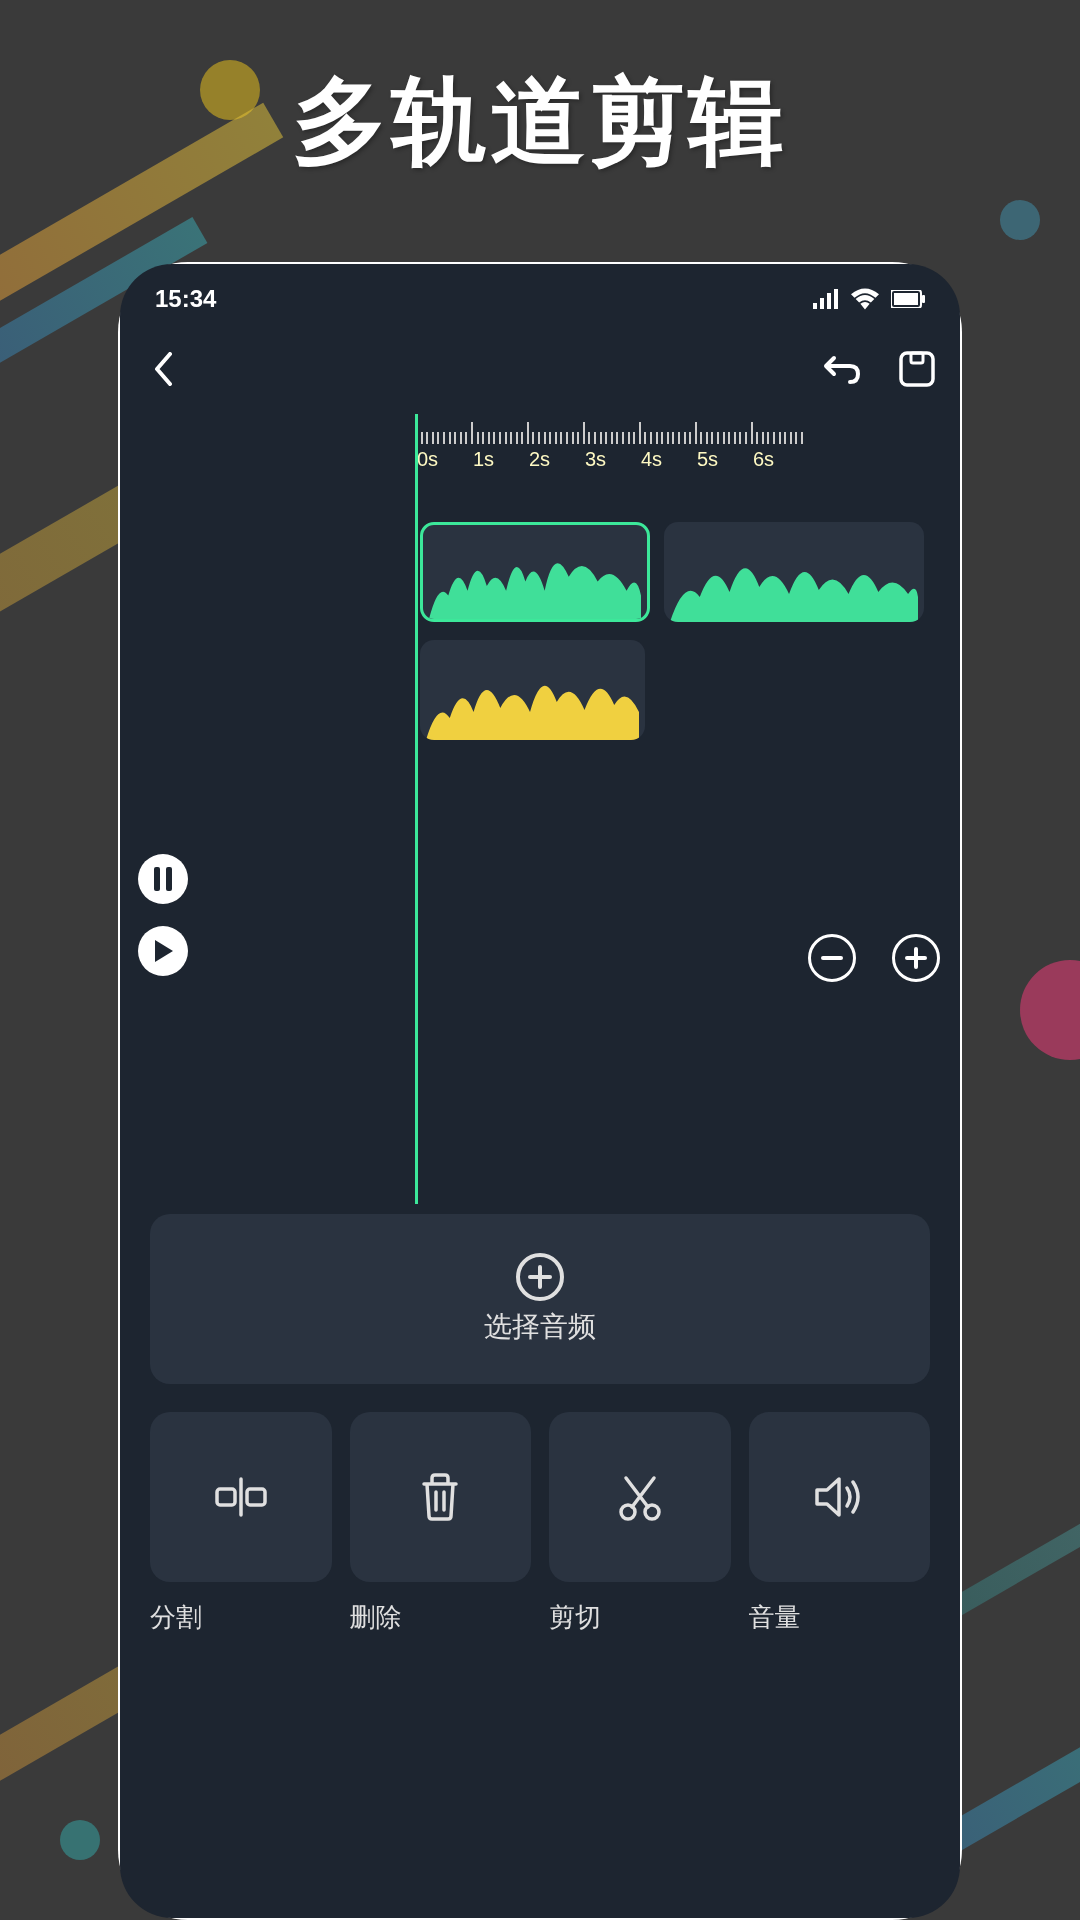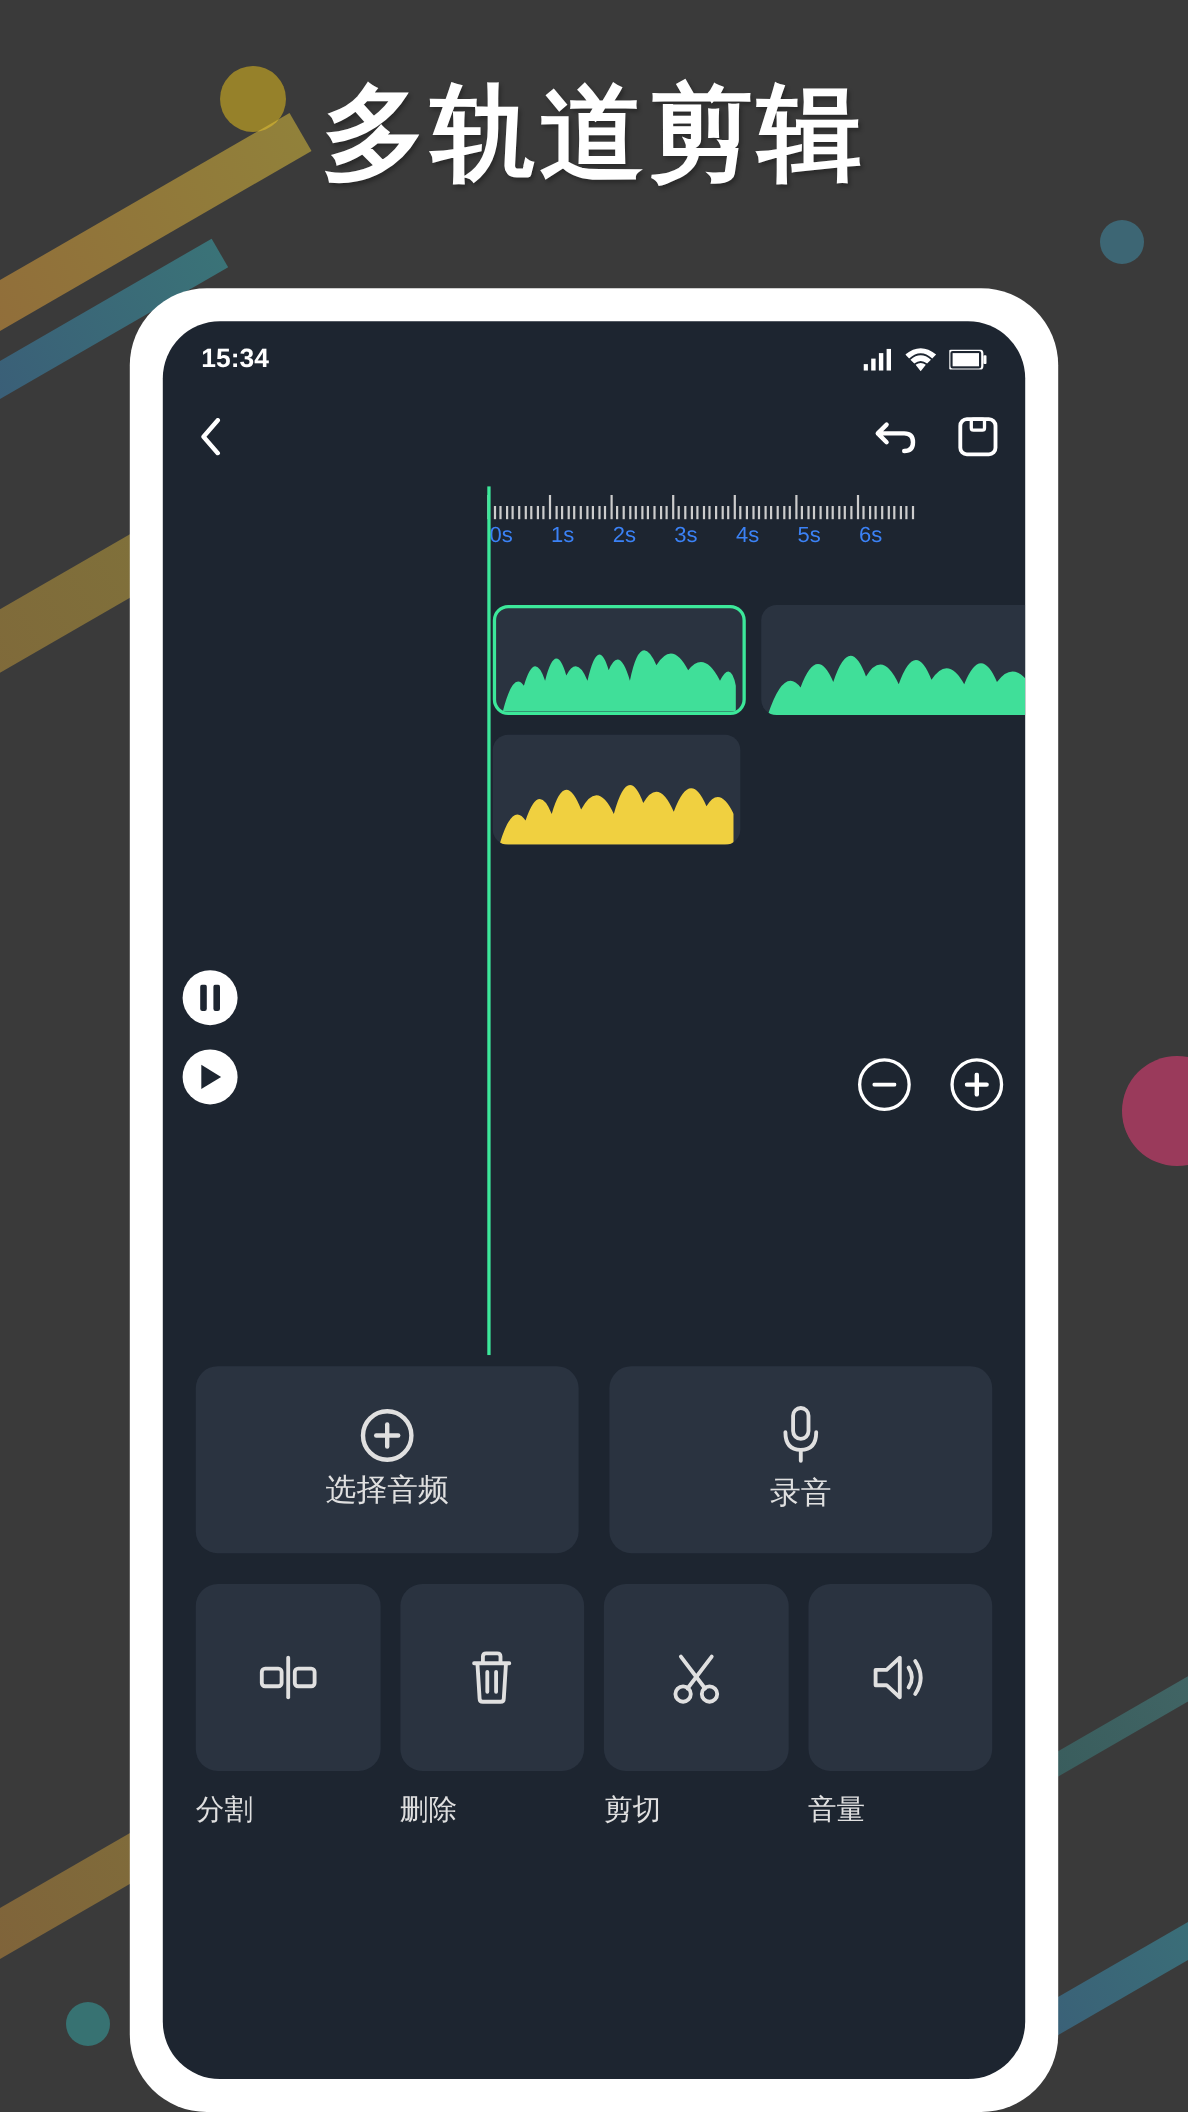--- a/index.html
+++ b/index.html
@@ -41,21 +41,21 @@
 
 .phone-frame {
   position: absolute;
   top: 262px;
   left: 118px;
   width: 844px;
   height: 1658px;
   background: #fff;
   border-radius: 70px;
   z-index: 10;
-  padding: 30px;
+  padding: 2px;
 }
 
 .phone-screen {
   width: 100%;
   height: 100%;
   background: #1d2530;
   border-radius: 52px;
   overflow: hidden;
   position: relative;
 }
@@ -93,21 +93,21 @@
   position: absolute;
   top: 0;
   left: 295px;
   right: 0;
   height: 80px;
 }
 .ruler-ticks { display: flex; height: 30px; }
 .ruler-tick { width: 5.6px; border-left: 2px solid #ccc; height: 12px; margin-top: 18px; }
 .ruler-tick.major { height: 22px; margin-top: 8px; }
 .ruler-labels { position: absolute; top: 34px; left: 0; right: 0; display: flex; }
-.ruler-label { width: 56px; text-align: left; font-size: 20px; color: #3b82f6; padding-left: 2px; }
+.ruler-label { width: 56px; text-align: left; font-size: 20px; color: #fef9c3; padding-left: 2px; }
 
 .playhead {
   position: absolute;
   top: 0;
   bottom: 0;
   left: 295px;
   width: 3px;
   background: #3ce89a;
   z-index: 5;
 }
@@ -418,28 +418,20 @@
 
     <div class="action-row">
       <div class="action-btn">
         <svg width="50" height="50" viewBox="0 0 50 50">
             <circle cx="25" cy="25" r="22" stroke="#e0e0e0" stroke-width="4" fill="none"></circle>
             <rect x="23" y="13" width="4" height="24" rx="2" fill="#e0e0e0"></rect>
             <rect x="13" y="23" width="24" height="4" rx="2" fill="#e0e0e0"></rect>
           </svg>
         <span class="action-label">选择音频</span>
       </div>
-      <div class="action-btn">
-        <svg width="40" height="54" viewBox="0 0 40 54">
-            <rect x="13" y="2" width="14" height="28" rx="7" stroke="#e0e0e0" stroke-width="3.5" fill="none"></rect>
-            <path d="M6 24 Q6 40 20 40 Q34 40 34 24" stroke="#e0e0e0" stroke-width="3.5" fill="none" stroke-linecap="round"></path>
-            <line x1="20" y1="40" x2="20" y2="50" stroke="#e0e0e0" stroke-width="3.5" stroke-linecap="round"></line>
-          </svg>
-        <span class="action-label">录音</span>
-      </div>
     </div>
 
     <div class="tool-row">
       <div class="tool-btn">
         <svg width="56" height="48" viewBox="0 0 56 48">
             <rect x="4" y="16" width="18" height="16" rx="3" stroke="#e0e0e0" stroke-width="3.5" fill="none"></rect>
             <rect x="34" y="16" width="18" height="16" rx="3" stroke="#e0e0e0" stroke-width="3.5" fill="none"></rect>
             <line x1="28" y1="6" x2="28" y2="42" stroke="#e0e0e0" stroke-width="3.5" stroke-linecap="round"></line>
           </svg>
       </div>

